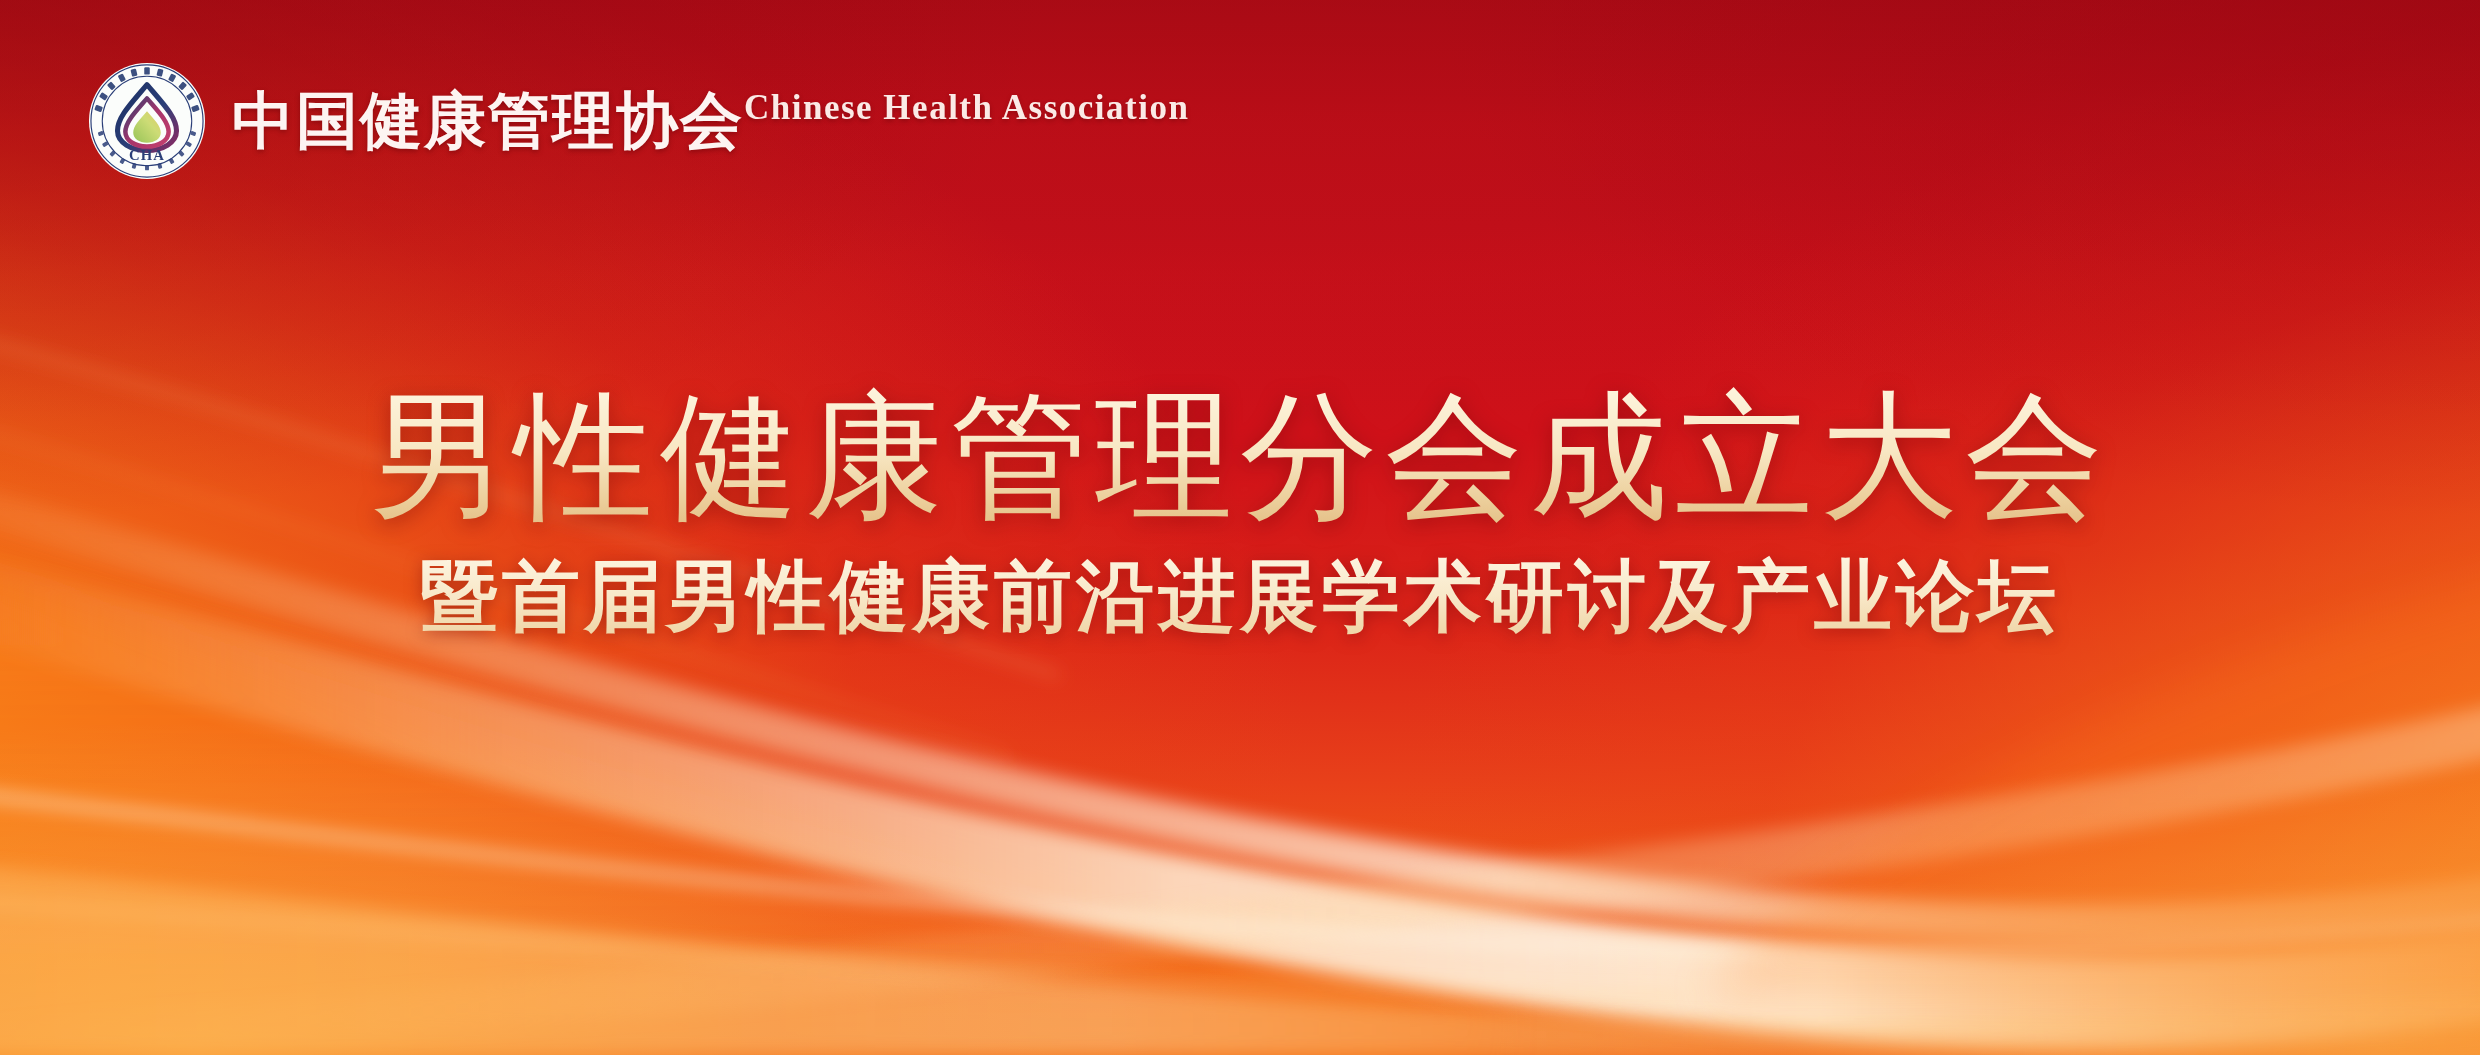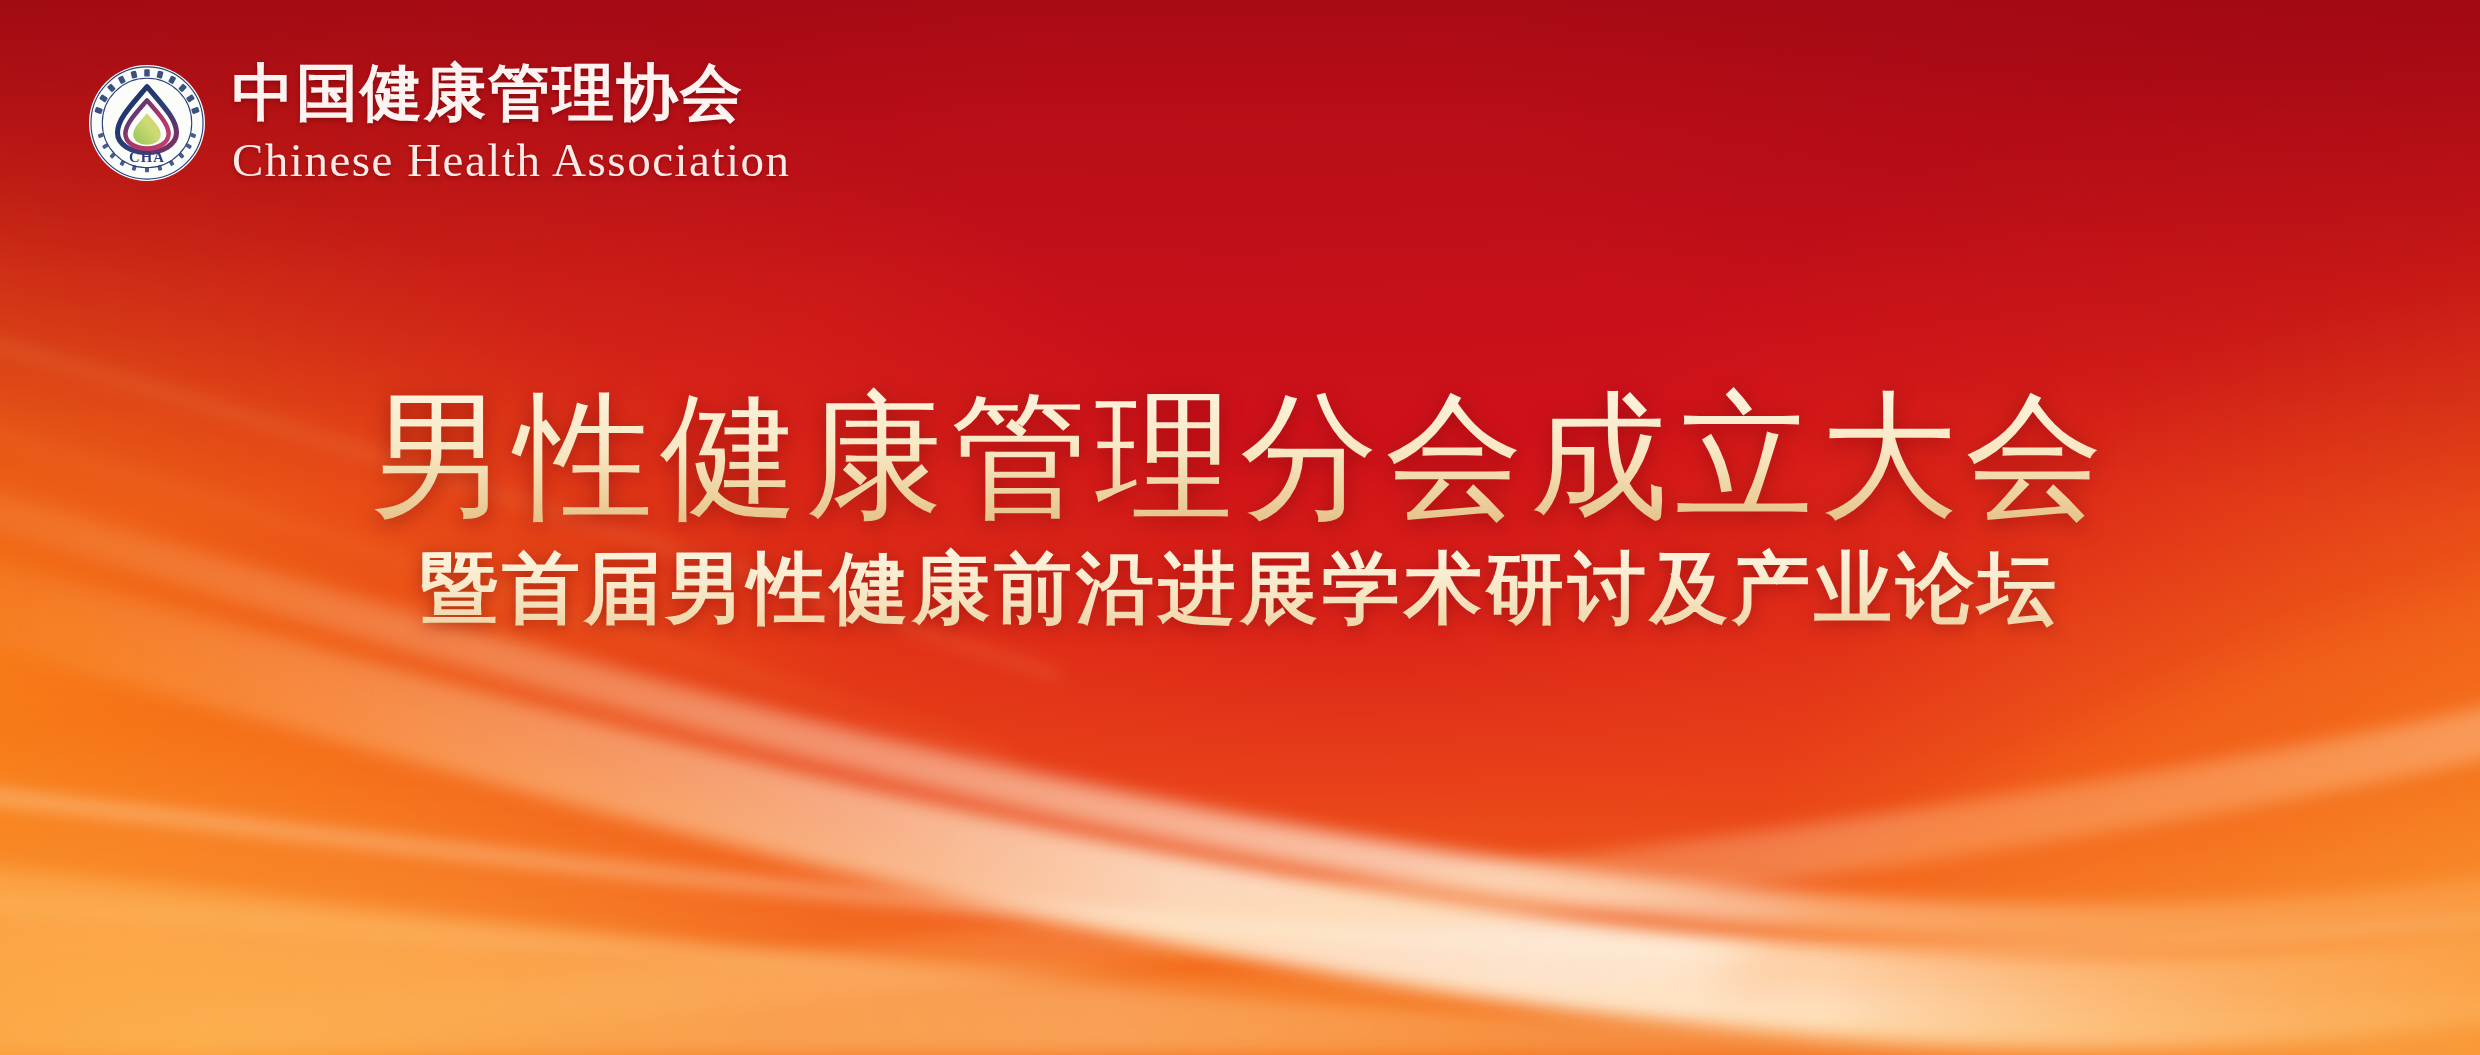--- a/index.html
+++ b/index.html
@@ -64,35 +64,35 @@
     display: flex;
     align-items: center;
     gap: 26px;
   }
   .logo-emblem {
     width: 118px;
     height: 118px;
     flex: 0 0 118px;
   }
   .logo-emblem svg { display: block; width: 118px; height: 118px; }
-  .logo-text { display: flex; flex-direction: column; line-height: 1; }
+  .logo-text { display: flex; flex-direction: row; line-height: 1; }
   .logo-cn {
     font-family: "Liberation Serif", "DejaVu Serif", serif;
     font-size: 62px;
     font-weight: 700;
     color: #fdf4f2;
     letter-spacing: 2px;
     text-shadow: 0 2px 5px rgba(90,0,6,0.45);
     white-space: nowrap;
   }
   .logo-en {
-    margin-top: 13px;
-    font-family: "Liberation Serif", "DejaVu Serif", serif;
-    font-size: 47px;
-    font-weight: 400;
+    margin-top: 0;
+    font-family: "Liberation Serif", "DejaVu Serif", serif;
+    font-size: 35px;
+    font-weight: 700;
     color: #fbeae6;
     letter-spacing: 1.5px;
     text-shadow: 0 2px 4px rgba(90,0,6,0.42);
     white-space: nowrap;
   }
 
   
   .headline-block {
     position: absolute;
     left: 0;
@@ -108,21 +108,21 @@
     letter-spacing: 7px;
     color: #f7e6c4;
     background: linear-gradient(to bottom, #fdf4de 0%, #f8e7c3 45%, #eccf9c 78%, #e3bd83 100%);
     -webkit-background-clip: text;
     background-clip: text;
     -webkit-text-fill-color: transparent;
     filter: drop-shadow(0 4px 10px rgba(120,8,10,0.55));
     white-space: nowrap;
   }
   .title-sub {
-    margin-top: 14px;
+    margin-top: 22px;
     font-family: "Liberation Serif", "DejaVu Serif", serif;
     font-size: 78px;
     font-weight: 700;
     line-height: 1.12;
     letter-spacing: 4px;
     color: #f7e6c4;
     background: linear-gradient(to bottom, #fdf5e2 0%, #f8e8c8 50%, #eed3a3 100%);
     -webkit-background-clip: text;
     background-clip: text;
     -webkit-text-fill-color: transparent;

